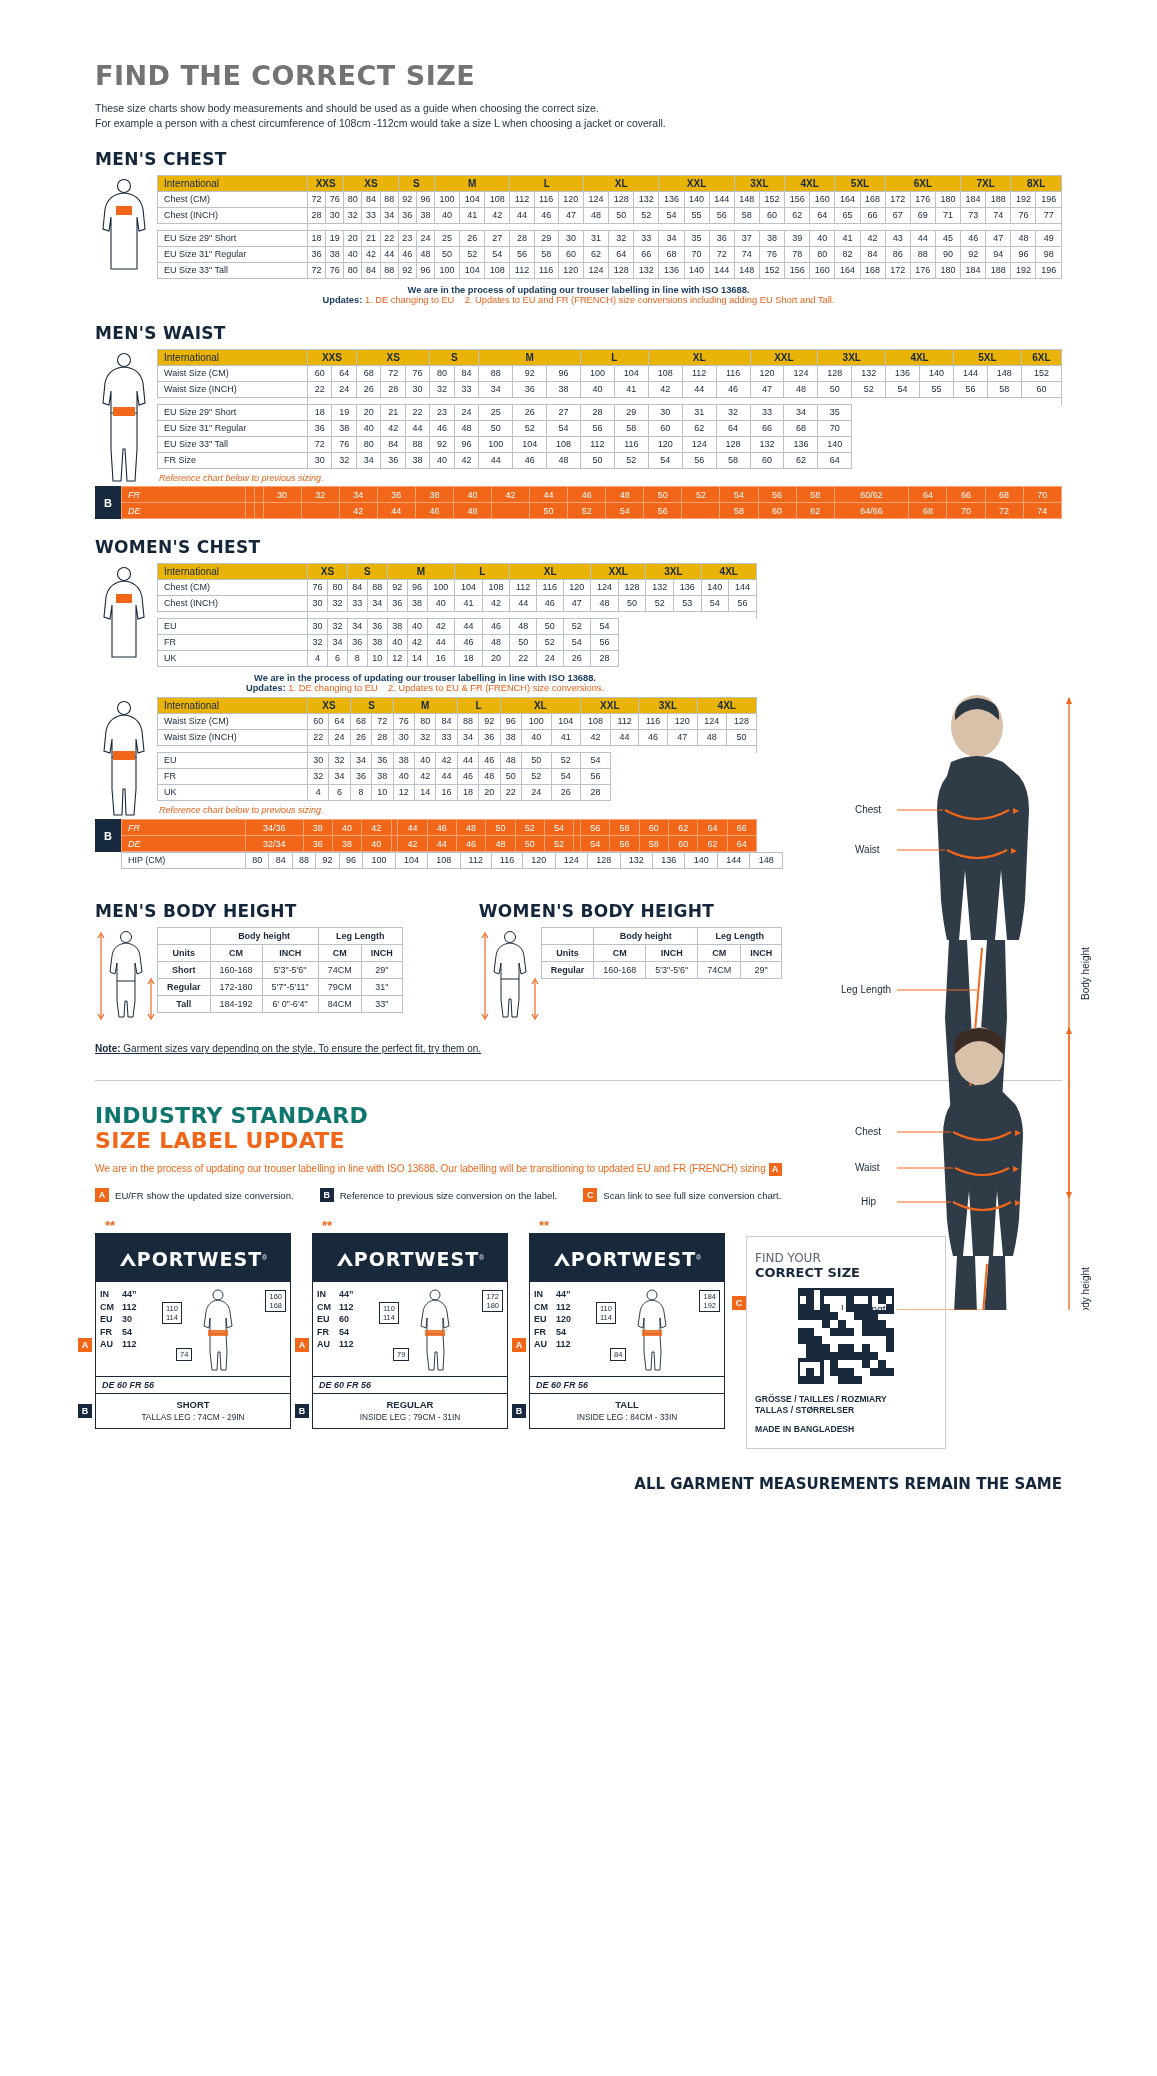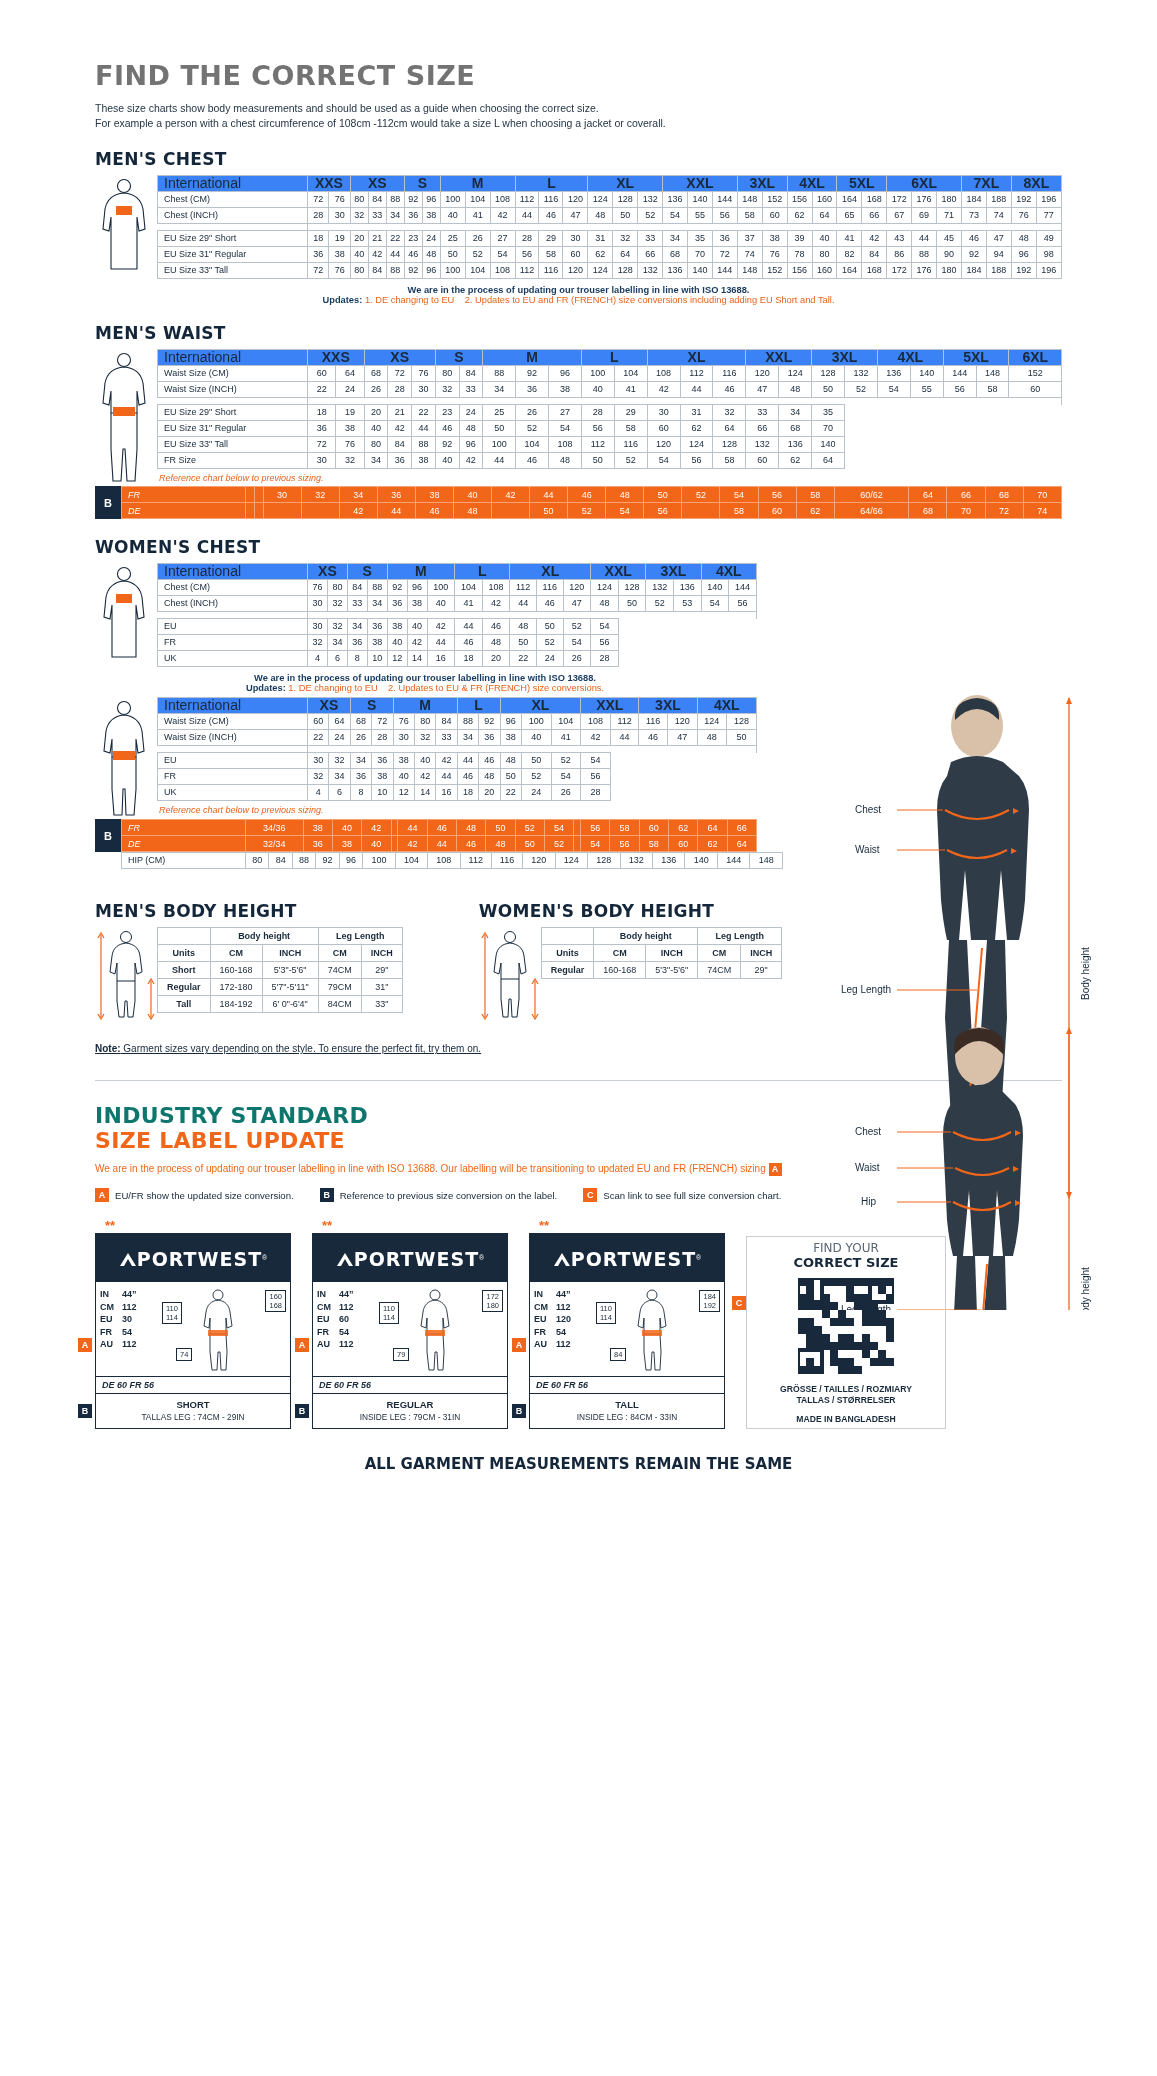--- a/index.html
+++ b/index.html
@@ -44,21 +44,21 @@
     color: #17293b;
     height: 15px;
     line-height: 11px;
   }
   table.size td.label, table.size th.label {
     text-align: left;
     padding-left: 6px;
     width: 150px;
     font-weight: normal;
   }
-  table.size th { font-weight: bold; font-size: 14px; background: #3b82f6; }
+  table.size th { font-weight: bold; font-size: 10px; background: #eab308; }
   table.size th.hdr { font-weight: bold; }
   table.size tr.spacer td { border-left: 1px solid #b9c2cb; border-right: 1px solid #b9c2cb; border-top: none; border-bottom: none; height: 7px; }
   table.size tr.spacer td.blank { border: none; }
 
   .note-updates { font-size: 9.3px; color: #17293b; margin: 6px 0 4px 0; text-align: center; }
   .note-updates .blue { color: #16395e; font-weight: bold; }
   .note-updates .upd { color: #e8621c; font-weight: normal; }
 
   .ref-note { font-size: 9px; color: #e8621c; font-style: italic; margin: 4px 0 2px 2px; }
 
@@ -108,28 +108,28 @@
   .lbl-left .k { width: 22px; color:#17293b; }
   .lbl-left .v { color:#17293b; }
   .lbl-mid { position: relative; flex: 1 1 auto; }
   .minibox { border: 1px solid #17293b; font-size: 7.5px; text-align:center; line-height: 9px; padding: 1px 3px; position: absolute; background: #fff; }
   .lbl-prev { border-top: 1px solid #17293b; font-size: 9px; font-style: italic; padding: 3px 6px; font-weight: bold; }
   .lbl-foot { border-top: 1px solid #17293b; text-align: center; font-size: 9.5px; font-weight: bold; padding: 5px 2px 6px 2px; }
   .lbl-foot .sub { font-weight: normal; font-size: 8.3px; margin-top: 2px; }
   .side-tag { position:absolute; left: -18px; color:#fff; background:#f2661a; font-weight:bold; width:14px; height:14px; line-height:14px; text-align:center; font-size:9px; }
   .side-tag.b { background:#16293e; }
 
-  .qr-card { border: 1px solid #c7cdd3; width: 200px; padding: 4px 8px; text-align:center; }
+  .qr-card { border: 1px solid #c7cdd3; width: 200px; padding: 14px 8px; text-align:left; }
   .qr-card .t1 { font-size: 12px; color:#5a6672; font-family:"DejaVu Sans", sans-serif; }
   .qr-card .t2 { font-size: 13px; font-weight:bold; color:#17293b; font-family:"DejaVu Sans", sans-serif; margin-bottom: 8px; }
   .qrimg { width: 96px; height: 96px; margin: 0 auto 10px auto; }
   .qr-card .t3 { font-size: 8.6px; font-weight: bold; color:#17293b; line-height: 11px; }
   .qr-card .t4 { font-size: 8.6px; font-weight: bold; color:#17293b; margin-top: 8px; }
 
-  .footer-1 { text-align:center; font-size: 15px; font-weight:bold; color:#14263a; margin-top: 26px; font-family:"DejaVu Sans", sans-serif; }
+  .footer-1 { text-align:right; font-size: 15px; font-weight:bold; color:#14263a; margin-top: 26px; font-family:"DejaVu Sans", sans-serif; }
   .footer-2 { text-align:center; font-size: 12.5px; color:#14263a; margin-top: 4px; }
 
   .models { position: absolute; right: 60px; top: 690px; width: 260px; }
 
   svg { display:block; }
 </style>
 </head>
 <body>
 
 <div class="page">

